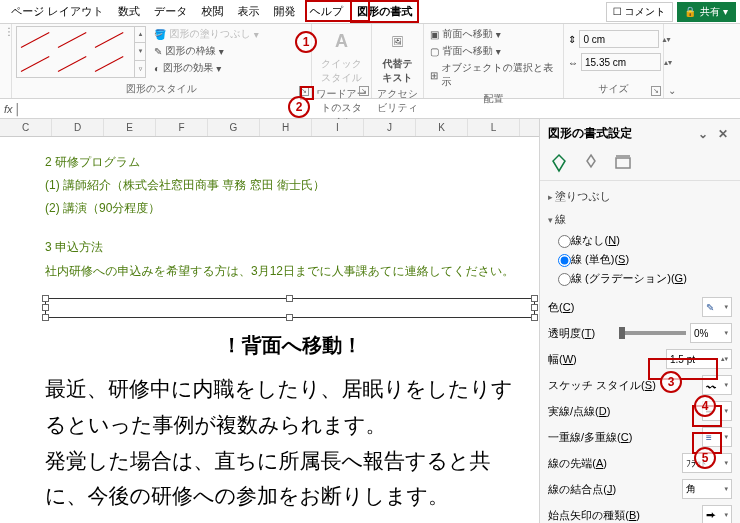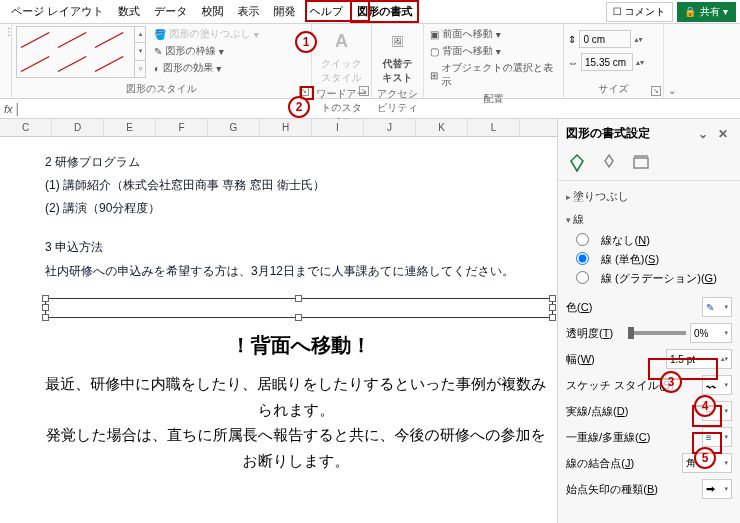--- a/index.html
+++ b/index.html
@@ -23,60 +23,60 @@
 .shape-diag::after { content: ""; position: absolute; left: 2px; top: 18px; width: 32px; border-top: 1px solid #c00000; transform: rotate(-28deg); transform-origin: left; }
 .gallery-controls { position: absolute; right: -1px; top: -1px; bottom: -1px; width: 12px; display: flex; flex-direction: column; border-left: 1px solid #ccc; }
 .gallery-controls div { flex: 1; border-bottom: 1px solid #ccc; display:flex; align-items:center; justify-content:center; font-size:7px; color:#666; }
 .ribbon-item { display: flex; align-items: center; gap: 3px; padding: 1px 2px; color: #555; }
 .ribbon-item.disabled { color: #bbb; }
 .ribbon-stack { display: flex; flex-direction: column; gap: 1px; }
 .ribbon-icon-large { width: 30px; height: 30px; display: flex; align-items: center; justify-content: center; }
 .ribbon-vert { display:flex; flex-direction:column; align-items:center; gap:1px; padding: 0 4px; color:#555; }
 .ribbon-vert.disabled { color:#bbb; }
 .launcher { position: absolute; right: 2px; bottom: 2px; width: 10px; height: 10px; border: 1px solid #999; font-size: 7px; line-height: 8px; text-align: center; color: #666; cursor: pointer; }
-.size-input { border: 1px solid #ccc; width: 52px; height: 18px; font-size: 10px; padding: 0 3px; display:flex; align-items:center; margin: 2px 0; }
+.size-input { border: 1px solid #ccc; width: 80px; height: 18px; font-size: 10px; padding: 0 3px; display:flex; align-items:center; margin: 2px 0; }
 
 
 .callout { position: absolute; width: 22px; height: 22px; border: 2px solid #c00000; border-radius: 50%; color: #c00000; font-weight: bold; display: flex; align-items: center; justify-content: center; font-size: 12px; background: rgba(255,255,255,0.7); z-index: 50; }
 
 
 .red-rect { position: absolute; border: 2px solid #c00000; z-index: 40; pointer-events: none; }
 
 
 .fx-bar { height: 20px; border-bottom: 1px solid #d4d4d4; display: flex; align-items: center; padding: 0 4px; font-size: 11px; color: #555; font-style: italic; }
 .fx-bar span { font-style: normal; margin-left: 2px; }
 
 
 .main { display: flex; height: calc(523px - 24px - 75px - 20px); }
 .sheet { flex: 1; position: relative; overflow: hidden; background: #fff; }
 .col-headers { display: flex; height: 18px; border-bottom: 1px solid #ccc; background: #f3f3f3; font-size: 10px; color: #555; }
 .col-headers div { width: 52px; text-align: center; border-right: 1px solid #e0e0e0; line-height: 18px; }
 .sheet-body { position: relative; padding: 4px 0 0 45px; background: #fff; }
-.doc-line { font-size: 12px; color: #0f172a; padding: 3px 0; }
+.doc-line { font-size: 12px; color: #4d7c0f; padding: 3px 0; }
 .shape-box { border: 1.5px solid #333; margin: 14px 4px 14px 0; height: 20px; position: relative; }
 .handle { position: absolute; width: 7px; height: 7px; background: #fff; border: 1px solid #666; }
 .handle.tl{top:-4px;left:-4px;} .handle.tr{top:-4px;right:-4px;} .handle.bl{bottom:-4px;left:-4px;} .handle.br{bottom:-4px;right:-4px;}
 .handle.tm{top:-4px;left:50%;margin-left:-4px;} .handle.bm{bottom:-4px;left:50%;margin-left:-4px;}
 .handle.ml{top:50%;left:-4px;margin-top:-4px;} .handle.mr{top:50%;right:-4px;margin-top:-4px;}
 .notice-title { font-size: 20px; font-weight: bold; text-align: center; margin: 8px 0 12px; }
-.notice-text { font-size: 15px; line-height: 1.7; padding-right: 10px; text-align: center; }
-
-
-.pane { width: 183px; border-left: 1px solid #d4d4d4; display: flex; flex-direction: column; font-size: 11px; background: #f7f7f7; }
+.notice-text { font-size: 21px; line-height: 1.7; padding-right: 10px; }
+
+
+.pane { width: 201px; border-left: 1px solid #d4d4d4; display: flex; flex-direction: column; font-size: 11px; background: #f7f7f7; }
 .pane-header { display: flex; align-items: center; padding: 6px 8px; font-weight: bold; font-size: 12px; }
 .pane-header .spacer { flex:1; }
 .pane-header .ico { width: 14px; height: 14px; color: #666; margin-left: 6px; cursor: pointer; font-size: 12px; }
 .pane-icons { display: flex; gap: 10px; padding: 4px 8px 6px; border-bottom: 1px solid #e0e0e0; }
 .pane-icons .pic { width: 22px; height: 22px; display: flex; align-items: center; justify-content: center; }
 .pane-icons .pic.active svg { stroke: #107c41; }
 .pane-section { padding: 4px 8px; }
 .pane-sec-head { padding: 4px 0; cursor: pointer; color: #333; font-size: 11px; }
 .pane-sec-head::before { content: "▸ "; color: #666; font-size: 9px; }
 .pane-sec-head.open::before { content: "▾ "; }
-.pane-radio { display: flex; align-items: flex-start; gap: 12px; padding: 2px 10px; }
+.pane-radio { display: flex; align-items: flex-end; gap: 0; padding: 2px 10px; }
 .pane-radio input { margin: 0; }
 .underline-key { text-decoration: underline; }
 .pane-row { display: flex; align-items: center; justify-content: space-between; padding: 3px 0; gap: 0; }
 .pane-row .lbl { flex: 1; }
 .pane-ctrl { border: 1px solid #ccc; background: #fff; height: 20px; min-width: 50px; display: flex; align-items: center; justify-content: space-between; padding: 0 3px; font-size: 10px; }
 .pane-ctrl.small { min-width: 30px; }
 .dd-arrow { font-size: 7px; color: #666; margin-left: 2px; }
 .slider { flex: 1; height: 4px; background: #999; position: relative; margin: 0 4px; }
 .slider::after { content:""; position:absolute; left:0; top:-4px; width:6px; height:12px; background:#666; }
 </style>
@@ -336,20 +336,27 @@
       </div>
 
       <div class="pane-row">
         <div class="lbl"><span>一重線/多重線(</span><span class="underline-key">C</span><span>)</span></div>
         <div class="pane-ctrl small">
             <span style="color:#2b579a;">≡</span>
             <span class="dd-arrow">▾</span>
           </div>
       </div>
 
+      <div class="pane-row">
+        <div class="lbl"><span>線の先端(</span><span class="underline-key">A</span><span>)</span></div>
+        <div class="pane-ctrl">
+            <span>ﾌﾗｯﾄ</span>
+            <span class="dd-arrow">▾</span>
+          </div>
+      </div>
 
       <div class="pane-row">
         <div class="lbl"><span>線の結合点(</span><span class="underline-key">J</span><span>)</span></div>
         <div class="pane-ctrl">
             <span>角</span>
             <span class="dd-arrow">▾</span>
           </div>
       </div>
 
       <div class="pane-row">

